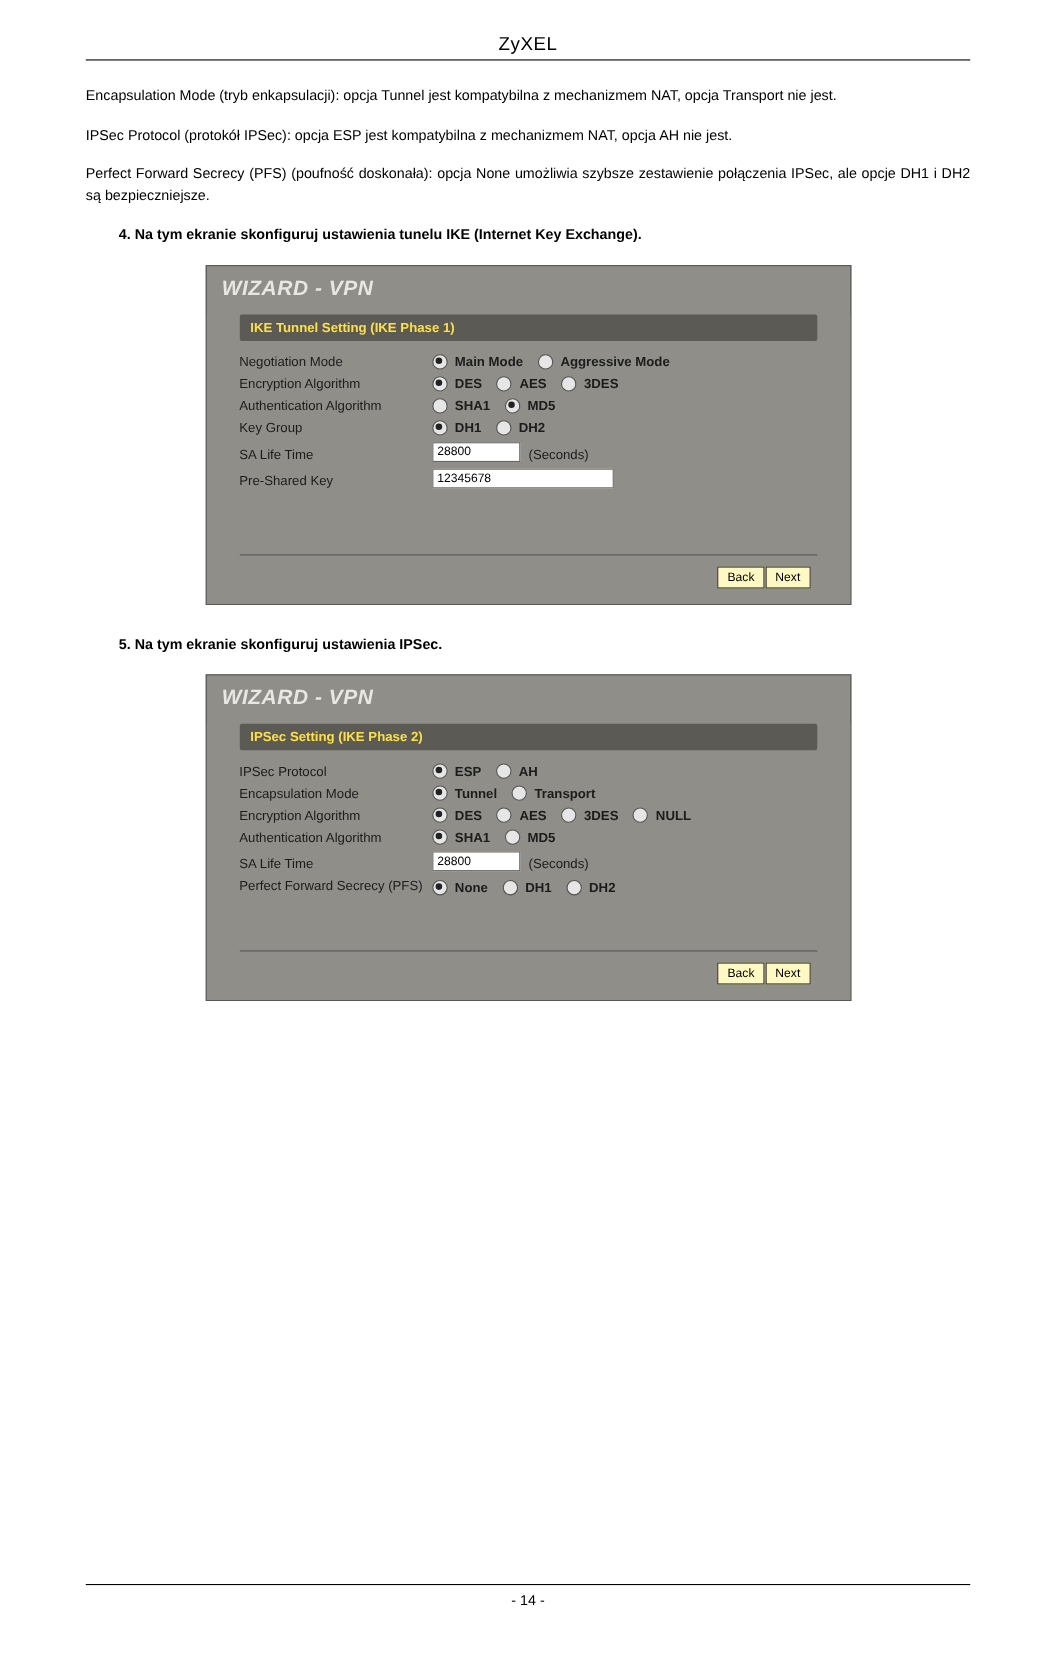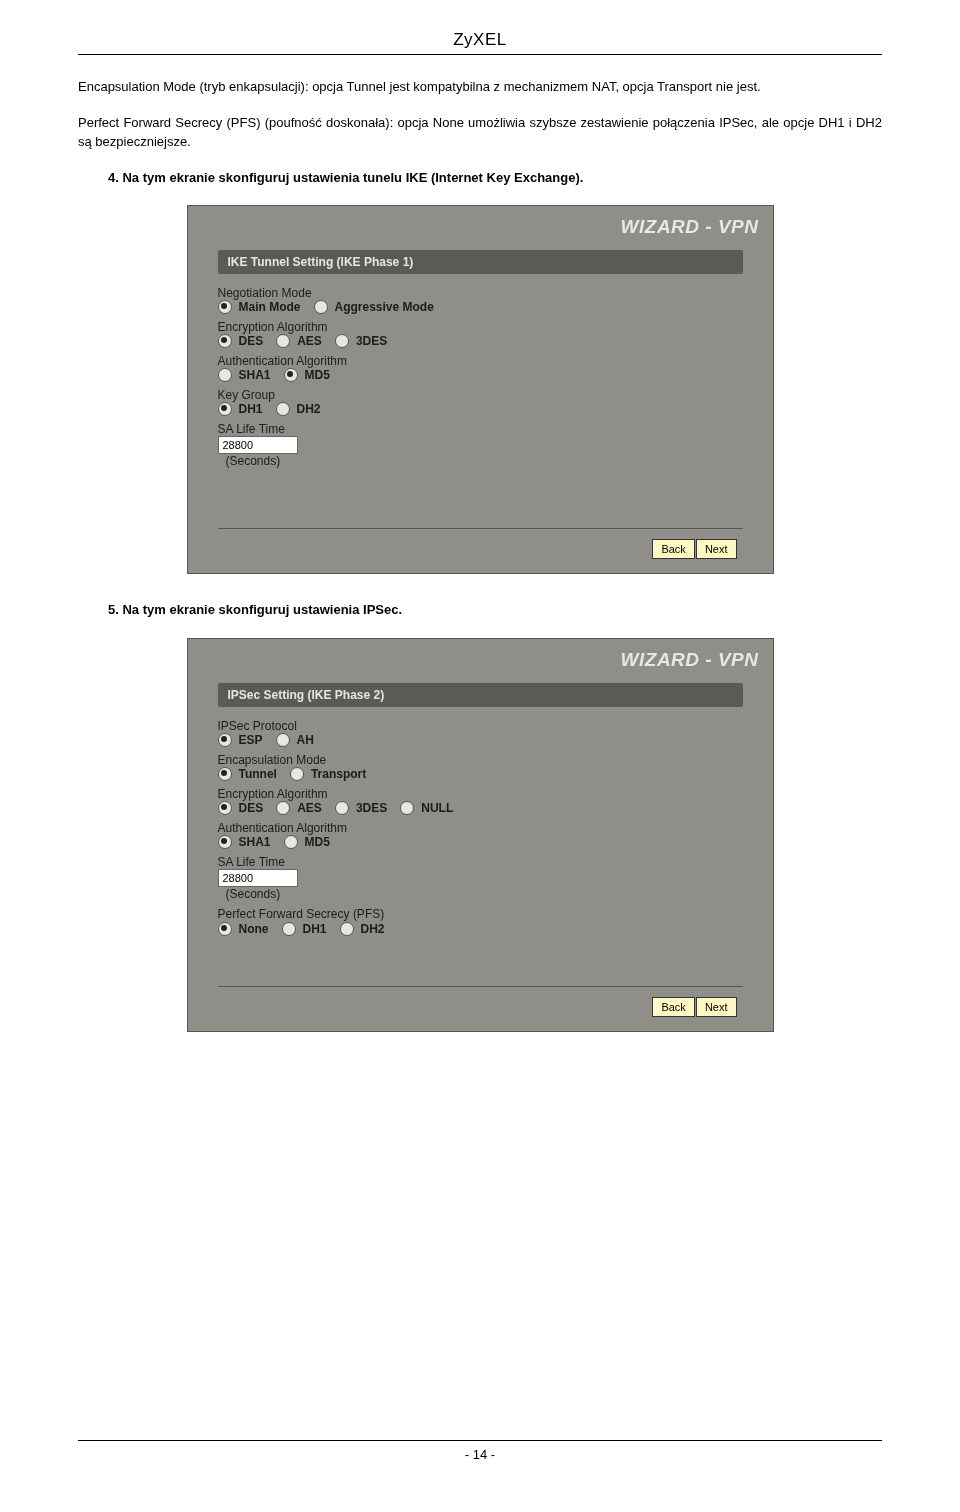--- a/index.html
+++ b/index.html
@@ -50,42 +50,40 @@
     background: #8f8e89;
     font-family: Verdana, Arial, sans-serif;
   }
   .wiz-title {
     font-size: 19px;
     font-weight: bold;
     font-style: italic;
     color: #e8e7e3;
     letter-spacing: 0.5px;
     padding: 10px 14px 12px 14px;
-    text-align: right;
   }
   .wiz-body {
     background: #8f8e89;
     padding: 0 30px 14px 30px;
   }
   .section-head {
     background: #5c5a55;
-    color: #e5e5e5;
+    color: #fde047;
     font-size: 12px;
     font-weight: bold;
     padding: 5px 10px;
     border-radius: 2px;
     margin-bottom: 12px;
   }
   .form-row {
     display: flex;
-    align-items: flex-start;
+    align-items: flex-end;
     margin-bottom: 6px;
     font-size: 12px;
     color: #1c1c1c;
-    flex-direction: column;
   }
   .form-label {
     width: 175px;
     flex-shrink: 0;
   }
   .radio-group {
     display: flex;
     align-items: center;
     gap: 3px;
     flex-wrap: wrap;
@@ -165,20 +163,23 @@
 <body>
 
 <div class="page">
   <div class="header-brand">ZyXEL</div>
   <hr class="header-rule">
 
   <p class="para first">
     <span class="bold">Encapsulation Mode (tryb enkapsulacji)</span><span>: opcja </span><span class="bold">Tunnel</span><span> jest kompatybilna z mechanizmem NAT, opcja </span><span class="bold">Transport</span><span> nie jest.</span>
   </p>
 
+  <p class="para">
+    <span class="bold">IPSec Protocol (protokół IPSec)</span><span>: opcja </span><span class="bold">ESP</span><span> jest kompatybilna z mechanizmem NAT, opcja </span><span class="bold">AH</span><span> nie jest.</span>
+  </p>
 
   <p class="para">
     <span class="bold">Perfect Forward Secrecy (PFS) (poufność doskonała)</span><span>: opcja </span><span class="bold">None</span><span> umożliwia szybsze zestawienie połączenia IPSec, ale opcje </span><span class="bold">DH1</span><span> i </span><span class="bold">DH2</span><span> są bezpieczniejsze.</span>
   </p>
 
   <ol class="steps start4">
     <li>Na tym ekranie skonfiguruj ustawienia tunelu IKE (Internet Key Exchange).</li>
   </ol>
 
   <div class="screenshot">
@@ -227,20 +228,24 @@
             <span class="radio-label">DH2</span>
         </div>
       </div>
 
       <div class="form-row">
         <div class="form-label">SA Life Time</div>
         <input class="text-input" value="28800" style="">
         <span class="unit">(Seconds)</span>
       </div>
 
+      <div class="form-row">
+        <div class="form-label">Pre-Shared Key</div>
+        <input class="text-input wide" value="12345678" style="">
+      </div>
 
       <hr class="form-rule">
       <div class="btn-row">
         <span class="btn">Back</span><span class="btn">Next</span>
       </div>
     </div>
   </div>
 
   <ol class="steps start5">
     <li>Na tym ekranie skonfiguruj ustawienia IPSec.</li>

